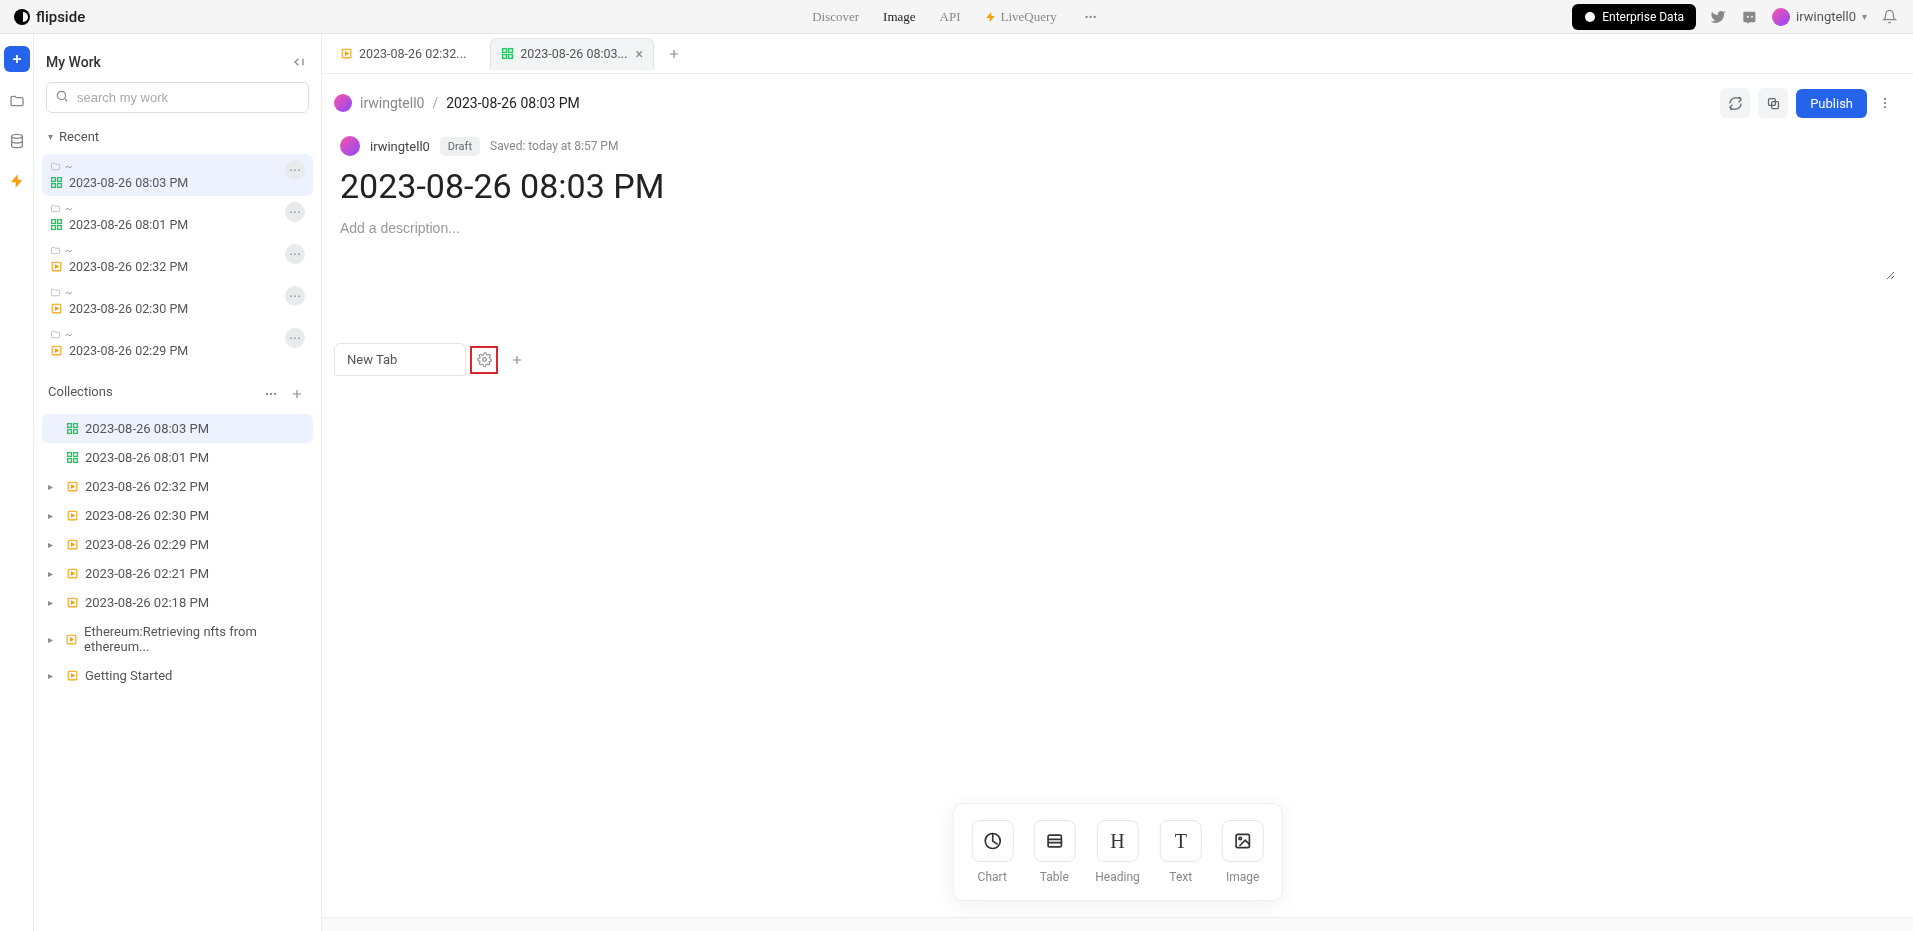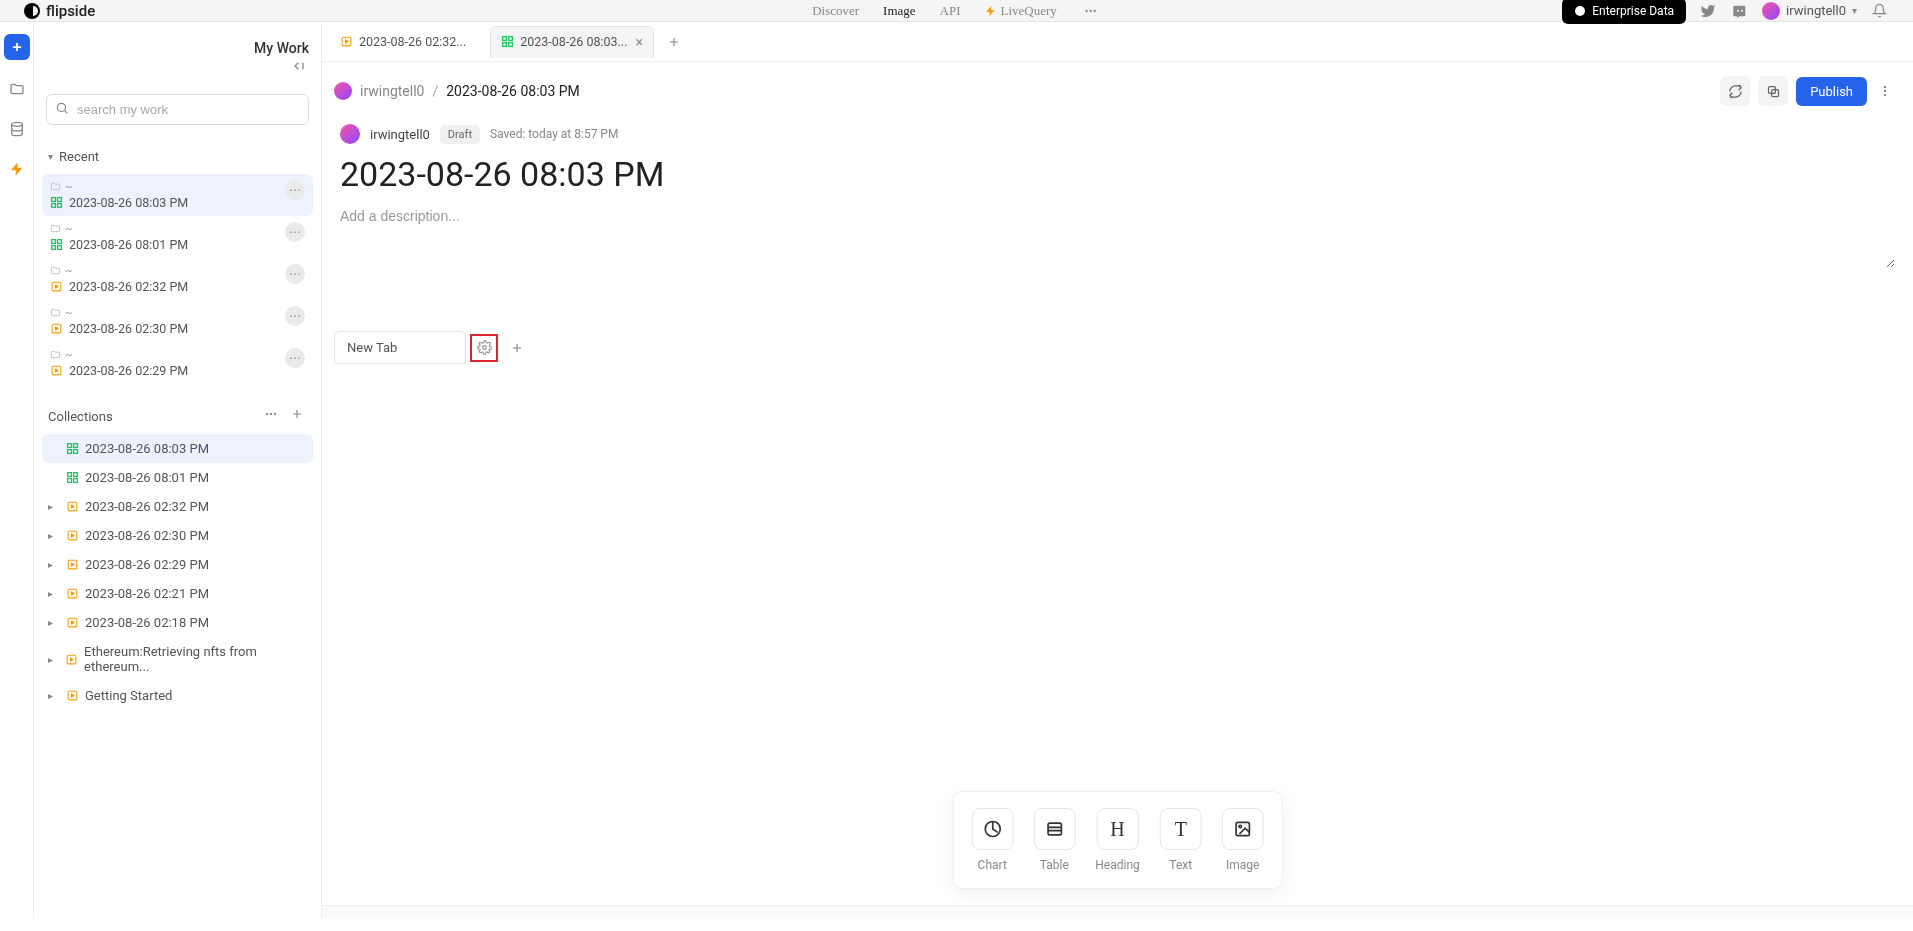--- a/index.html
+++ b/index.html
@@ -1,47 +1,47 @@
 <!DOCTYPE html>
 <html><head>
 <meta charset="utf-8">
 <style>
 * { box-sizing: border-box; margin: 0; padding: 0; }
 body { font-family: -apple-system, BlinkMacSystemFont, "Segoe UI", Roboto, sans-serif; font-size: 13px; color: #333; background: #fff; overflow: hidden; }
-.topbar { height: 22px; background: #f5f5f5; border-bottom: 1px solid #e5e5e5; display: flex; align-items: center; padding: 0 24px; }
+.topbar { height: 34px; background: #f5f5f5; border-bottom: 1px solid #e5e5e5; display: flex; align-items: center; padding: 0 14px; }
 .logo { display: flex; align-items: center; gap: 6px; font-weight: 500; font-size: 15px; color: #222; }
 .logo-icon { width: 16px; height: 16px; background: #000; border-radius: 50%; position: relative; }
 .logo-icon::after { content: ""; position: absolute; right: 2px; top: 3px; width: 5px; height: 10px; background: #f5f5f5; border-radius: 0 8px 8px 0; }
 .nav { position: absolute; left: 50%; transform: translateX(-50%); display: flex; gap: 24px; align-items: center; }
 .nav a { color: #888; text-decoration: none; font-size: 13px; display: flex; align-items: center; gap: 4px; font-family: Liberation Serif, serif; }
 .nav a.active { color: #222; font-weight: 500; }
 .top-right { margin-left: auto; display: flex; align-items: center; gap: 12px; }
 .enterprise-btn { background: #000; color: #fff; border-radius: 6px; padding: 6px 12px; font-size: 12px; display: flex; align-items: center; gap: 6px; cursor: pointer; }
 .avatar { width: 18px; height: 18px; border-radius: 50%; background: linear-gradient(135deg, #f857a6, #8e44ff); }
 .user-chip { display: flex; align-items: center; gap: 6px; color: #555; cursor: pointer; }
 .icon-btn { display: inline-flex; align-items: center; justify-content: center; color: #888; cursor: pointer; width: 20px; height: 20px; }
 .main { display: flex; height: calc(100vh - 34px); }
 .leftrail { width: 34px; border-right: 1px solid #eee; display: flex; flex-direction: column; align-items: center; padding-top: 12px; gap: 18px; }
 .rail-btn { width: 22px; height: 22px; border-radius: 5px; display: flex; align-items: center; justify-content: center; cursor: pointer; color: #888; }
 .rail-btn.primary { background: #2563eb; color: #fff; width: 26px; height: 26px; border-radius: 6px; }
 .sidebar { width: 288px; border-right: 1px solid #eee; display: flex; flex-direction: column; padding: 12px 8px; gap: 8px; overflow-y: auto; }
-.sidebar-header { display: flex; align-items: flex-end; justify-content: space-between; padding: 6px 4px 2px; flex-direction: column; }
+.sidebar-header { display: flex; align-items: center; justify-content: space-between; padding: 6px 4px 2px; }
 .sidebar-header h2 { font-size: 14px; font-weight: 500; color: #333; }
-.search-box { position: relative; margin: 8px 4px; text-decoration: underline; }
+.search-box { position: relative; margin: 0 4px; text-decoration: underline; }
 .search-box input { width: 100%; padding: 7px 10px 7px 30px; border: 1px solid #ddd; border-radius: 6px; font-size: 13px; color: #555; background: #fff; }
 .search-box input::placeholder { color: #aaa; }
 .search-box .sicon { position: absolute; left: 9px; top: 7px; color: #888; }
 .section-title { display: flex; align-items: center; gap: 6px; padding: 8px 6px 2px; color: #555; font-size: 13px; cursor: pointer; }
 .recent-item { display: flex; align-items: flex-start; justify-content: space-between; padding: 6px 8px; border-radius: 6px; cursor: pointer; }
 .recent-item.active { background: #eef2ff; }
 .ri-left { display: flex; flex-direction: column; gap: 2px; }
 .ri-path { display: flex; align-items: center; gap: 4px; font-size: 11px; color: #999; }
 .ri-name { display: flex; align-items: center; gap: 6px; font-size: 12.5px; color: #555; }
 .ri-dots { width: 20px; height: 20px; border-radius: 50%; background: #e9eaec; color: #888; display: flex; align-items: center; justify-content: center; font-size: 12px; }
-.collections-head { display: flex; align-items: flex-end; justify-content: space-between; padding: 12px 6px 2px; color: #555; font-size: 13px; }
+.collections-head { display: flex; align-items: flex-start; justify-content: space-between; padding: 12px 6px 2px; color: #555; font-size: 13px; }
 .coll-item { display: flex; align-items: center; gap: 6px; padding: 7px 6px; border-radius: 6px; font-size: 13px; color: #555; cursor: pointer; }
 .coll-item.active { background: #eef2ff; }
 .coll-item .chev { width: 12px; color: #888; font-size: 10px; }
 .content { flex: 1; display: flex; flex-direction: column; position: relative; }
 .tabbar { height: 40px; border-bottom: 1px solid #eee; display: flex; align-items: center; padding-left: 8px; gap: 6px; }
 .tab { display: flex; align-items: center; gap: 6px; padding: 6px 10px; border-radius: 6px 6px 0 0; font-size: 12.5px; color: #555; cursor: pointer; height: 32px; }
 .tab.active { background: #f3f4f6; border: 1px solid #e5e5e5; border-bottom: 1px solid #f3f4f6; margin-left: 8px; }
 .tab-close { color: #888; font-size: 14px; margin-left: 2px; }
 .tab-add { width: 28px; height: 28px; display: flex; align-items: center; justify-content: center; color: #888; cursor: pointer; border-radius: 6px; }
 .breadcrumb-row { display: flex; align-items: center; justify-content: space-between; padding: 14px 18px 6px 12px; }

